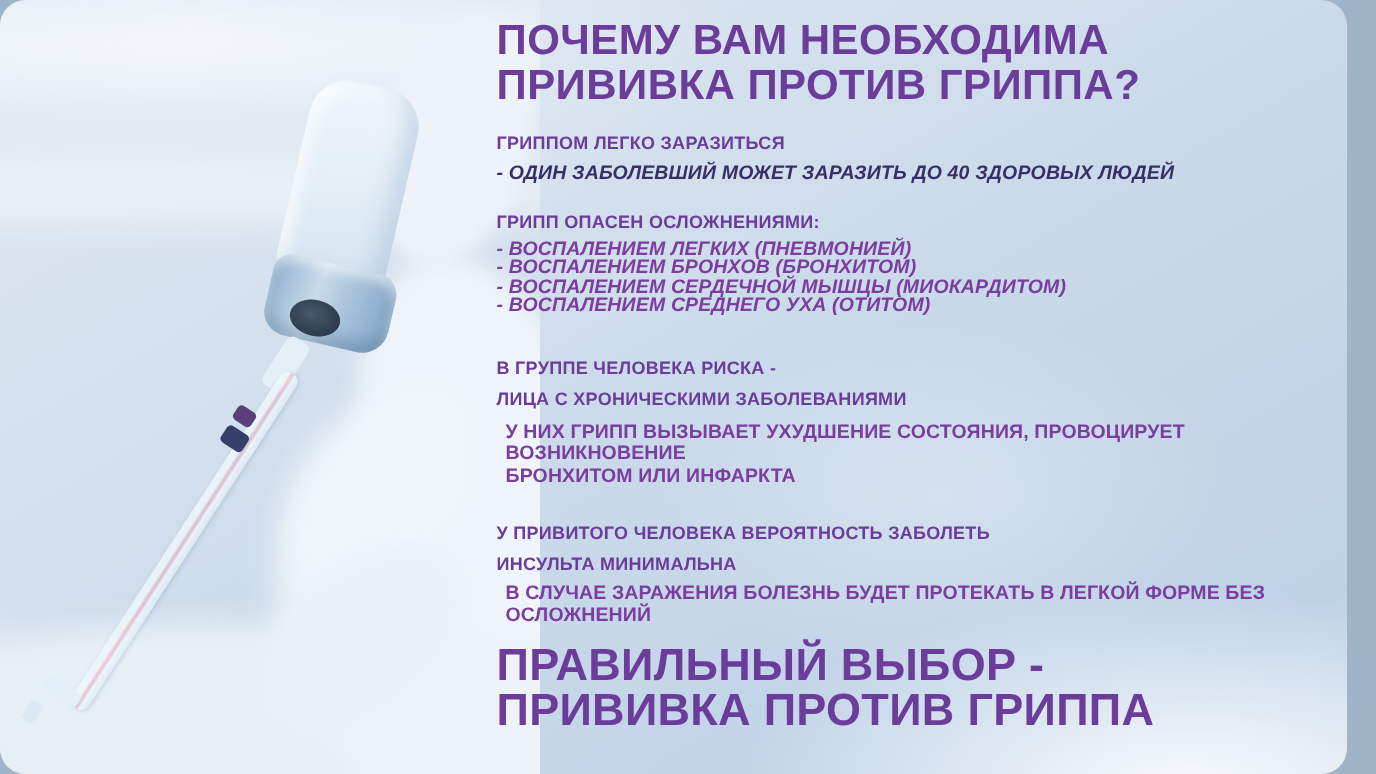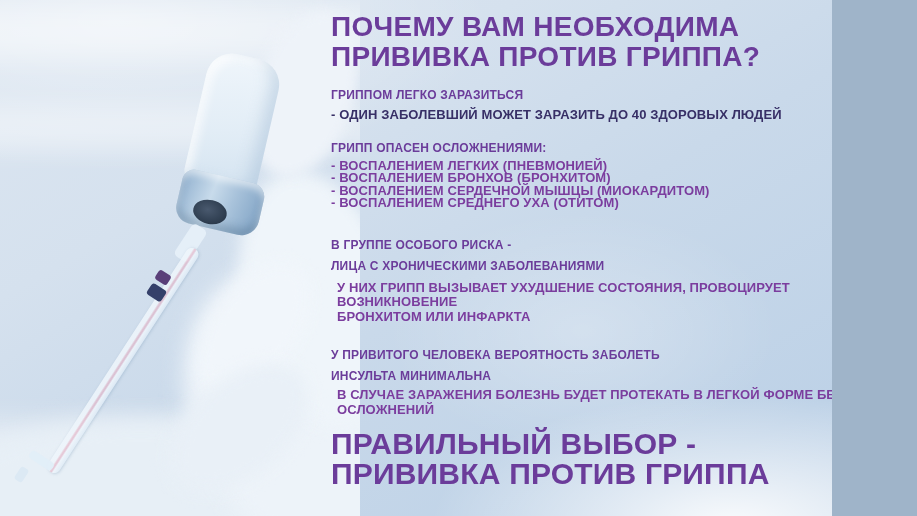--- a/index.html
+++ b/index.html
@@ -1,23 +1,24 @@
 <!DOCTYPE html>
 <html><head>
 <meta charset="utf-8">
 <style>
   html,body { margin:0; padding:0; background:#9fb4c9; }
   .poster {
-    position:relative; width:832px; height:516px; overflow:hidden;
+    position:relative; width:898px; height:516px; overflow:hidden;
     font-family:"Liberation Sans", sans-serif;
     background:
       radial-gradient(ellipse 430px 190px at 88% 102%, rgba(255,255,255,.9), rgba(255,255,255,0) 70%),
       radial-gradient(ellipse 520px 210px at 14% 4%, rgba(255,255,255,.45), rgba(255,255,255,0) 72%),
       radial-gradient(ellipse 280px 170px at 70% 64%, rgba(255,255,255,.25), rgba(255,255,255,0) 70%),
       linear-gradient(150deg, #dce6f1 0%, #d5e1ee 30%, #c9d9ea 55%, #bed2e7 88%, #c4d6e9 100%);
+    border-radius: 17px;
   }
   
   .photo { position:absolute; left:0; top:0; width:360px; height:516px; overflow:hidden; }
   .shape { position:absolute; }
   .band1 { left:-30px; top:6px;   width:480px; height:52px; background:rgba(255,255,255,.42); filter:blur(13px); }
   .band2 { left:-30px; top:106px; width:430px; height:44px; background:rgba(255,255,255,.38); filter:blur(12px); }
   .band3 { left:-40px; top:422px; width:400px; height:54px; background:rgba(255,255,255,.5);  filter:blur(14px); }
   .glove-bottom { left:-60px; top:418px; width:400px; height:170px; background:#e7eff6; border-radius:50%; filter:blur(11px); }
   .hand-mass    { left:198px; top:246px; width:260px; height:336px; background:#edf3f9; border-radius:48%; filter:blur(10px); transform:rotate(-34deg); }
   .finger-upper { left:244px; top:168px; width:152px; height:262px; background:#eff5fa; border-radius:50%; filter:blur(8px); transform:rotate(-15deg); }
@@ -51,21 +52,21 @@
   .syr-plunger { left:14px; top:470px; width:15px; height:9px; transform:rotate(-57deg); background:#dce9f4; border-radius:3px; }
   
   .content { position:absolute; left:331px; top:0; width:582px; font-weight:bold; }
   .title { margin:12px 0 0; font-size:28px; line-height:30px; letter-spacing:.3px; color:#6b3c9a; }
   .title span, .h2 span, .footer span { display:block; }
   .h2 { margin:0; font-size:12px; line-height:21px; letter-spacing:.2px; color:#6b3c9a; }
   .sec1 .h2 { margin-top:13px; }
   .sec2 .h2 { margin-top:16px; }
   .sec3 .h2 { margin-top:25px; }
   .sec4 .h2 { margin-top:21px; }
-  .bullets { margin-top:3px; }
+  .bullets { margin-top:3px;font-style:italic; }
   .sec2 .bullets { margin-top:1px; }
   .sec3 .bullets { margin-top:0; }
   .b { margin:0; font-size:13px; line-height:12.6px; letter-spacing:.1px; }
   .navy { color:#372f66; }
   .purple { color:#7b3d9e; }
   .note { margin:4px 6px 0; font-size:13px; line-height:14.5px; letter-spacing:.1px; color:#7b3d9e; }
   .sec4 .note { margin-top:1px; }
   .footer { margin-top:12px; font-size:30px; line-height:30px; letter-spacing:.2px; color:#6b3c9a; }
 </style>
 </head>
@@ -117,21 +118,21 @@
       <div class="bullets">
         <p class="b purple">- ВОСПАЛЕНИЕМ ЛЕГКИХ (ПНЕВМОНИЕЙ)</p>
         <p class="b purple">- ВОСПАЛЕНИЕМ БРОНХОВ (БРОНХИТОМ)</p>
         <p class="b purple">- ВОСПАЛЕНИЕМ СЕРДЕЧНОЙ МЫШЦЫ (МИОКАРДИТОМ)</p>
         <p class="b purple">- ВОСПАЛЕНИЕМ СРЕДНЕГО УХА (ОТИТОМ)</p>
       </div>
     </section>
 
     <section class="sec sec3">
       <h2 class="h2">
-        <span>В ГРУППЕ ОСОБОГО РИСКА -</span>
+        <span>В ГРУППЕ ЧЕЛОВЕКА РИСКА -</span>
         <span>ЛИЦА С ХРОНИЧЕСКИМИ ЗАБОЛЕВАНИЯМИ</span>
       </h2>
       <p class="note">
         <span style="display:block">У НИХ ГРИПП ВЫЗЫВАЕТ УХУДШЕНИЕ СОСТОЯНИЯ, ПРОВОЦИРУЕТ ВОЗНИКНОВЕНИЕ</span>
         <span style="display:block">БРОНХИТОМ ИЛИ ИНФАРКТА</span>
       </p>
     </section>
 
     <section class="sec sec4">
       <h2 class="h2">

